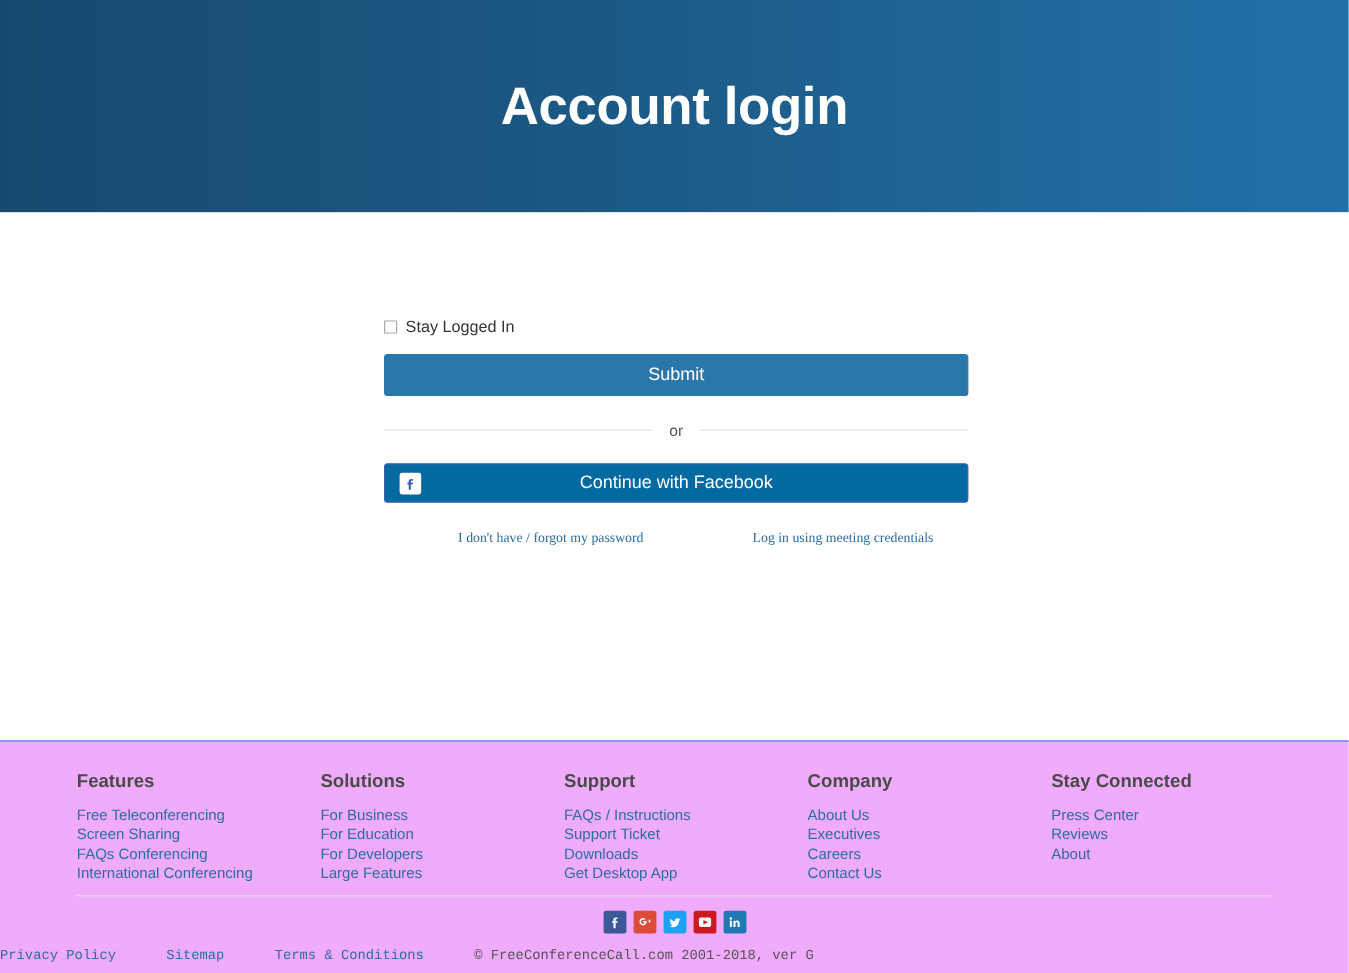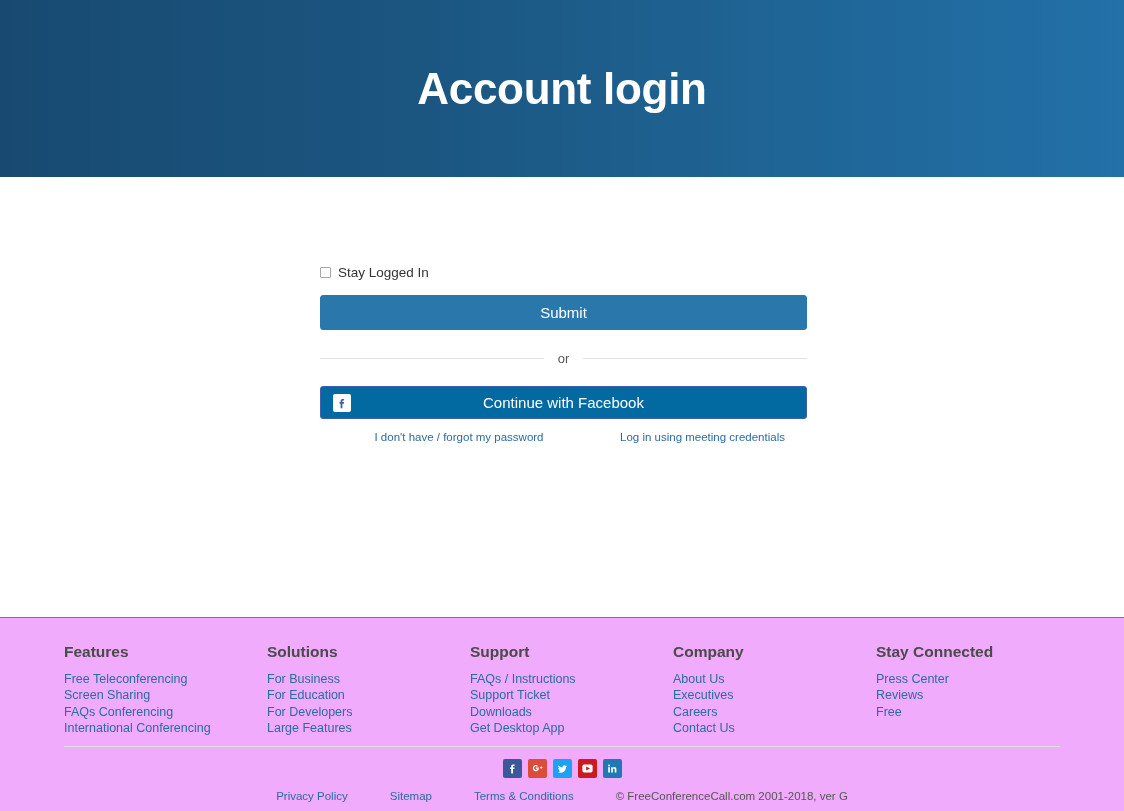--- a/index.html
+++ b/index.html
@@ -153,21 +153,22 @@
     right: 0;
     text-align: center;
     color: #ffffff;
     font-size: 15px;
     line-height: 1;
   }
 
   .sub-links {
     display: flex;
     width: 487px;
-    margin-top: 12px;
+    margin-top: 24px;
+    font-family: Liberation Serif, serif;
   }
   .sub-link {
     font-size: 11.5px;
     color: #2b6ca3;
     text-decoration: none;
     cursor: pointer;
   }
   .sub-link-left { width: 278px; text-align: center; }
   .sub-link-right { flex: 1 1 auto; text-align: center; }
 
@@ -230,22 +231,22 @@
     flex: 0 0 auto;
   }
   .social-icon svg { display: block; }
 
   .bottom-bar {
     position: absolute;
     left: 0;
     right: 0;
     top: 172px;
     display: flex;
-    justify-content: center;
-    align-items: center;
+    align-items: center;
+    font-family: Liberation Mono, monospace;
   }
   .bottom-link {
     font-size: 11.5px;
     color: #2b6ca3;
     text-decoration: none;
     margin-right: 42px;
     cursor: pointer;
   }
   .copyright {
     font-size: 11.5px;
@@ -327,21 +328,21 @@
       <a class="footer-link">About Us</a>
       <a class="footer-link">Executives</a>
       <a class="footer-link">Careers</a>
       <a class="footer-link">Contact Us</a>
     </div>
 
     <div class="footer-col">
       <div class="footer-col-heading">Stay Connected</div>
       <a class="footer-link">Press Center</a>
       <a class="footer-link">Reviews</a>
-      <a class="footer-link">Free</a>
+      <a class="footer-link">About</a>
     </div>
 
   </div>
 
   <div class="footer-divider"></div>
 
   <div class="social-row">
 
     <span class="social-icon" style="background:#3b5998">
       <svg width="15" height="15" viewBox="0 0 15 15">

